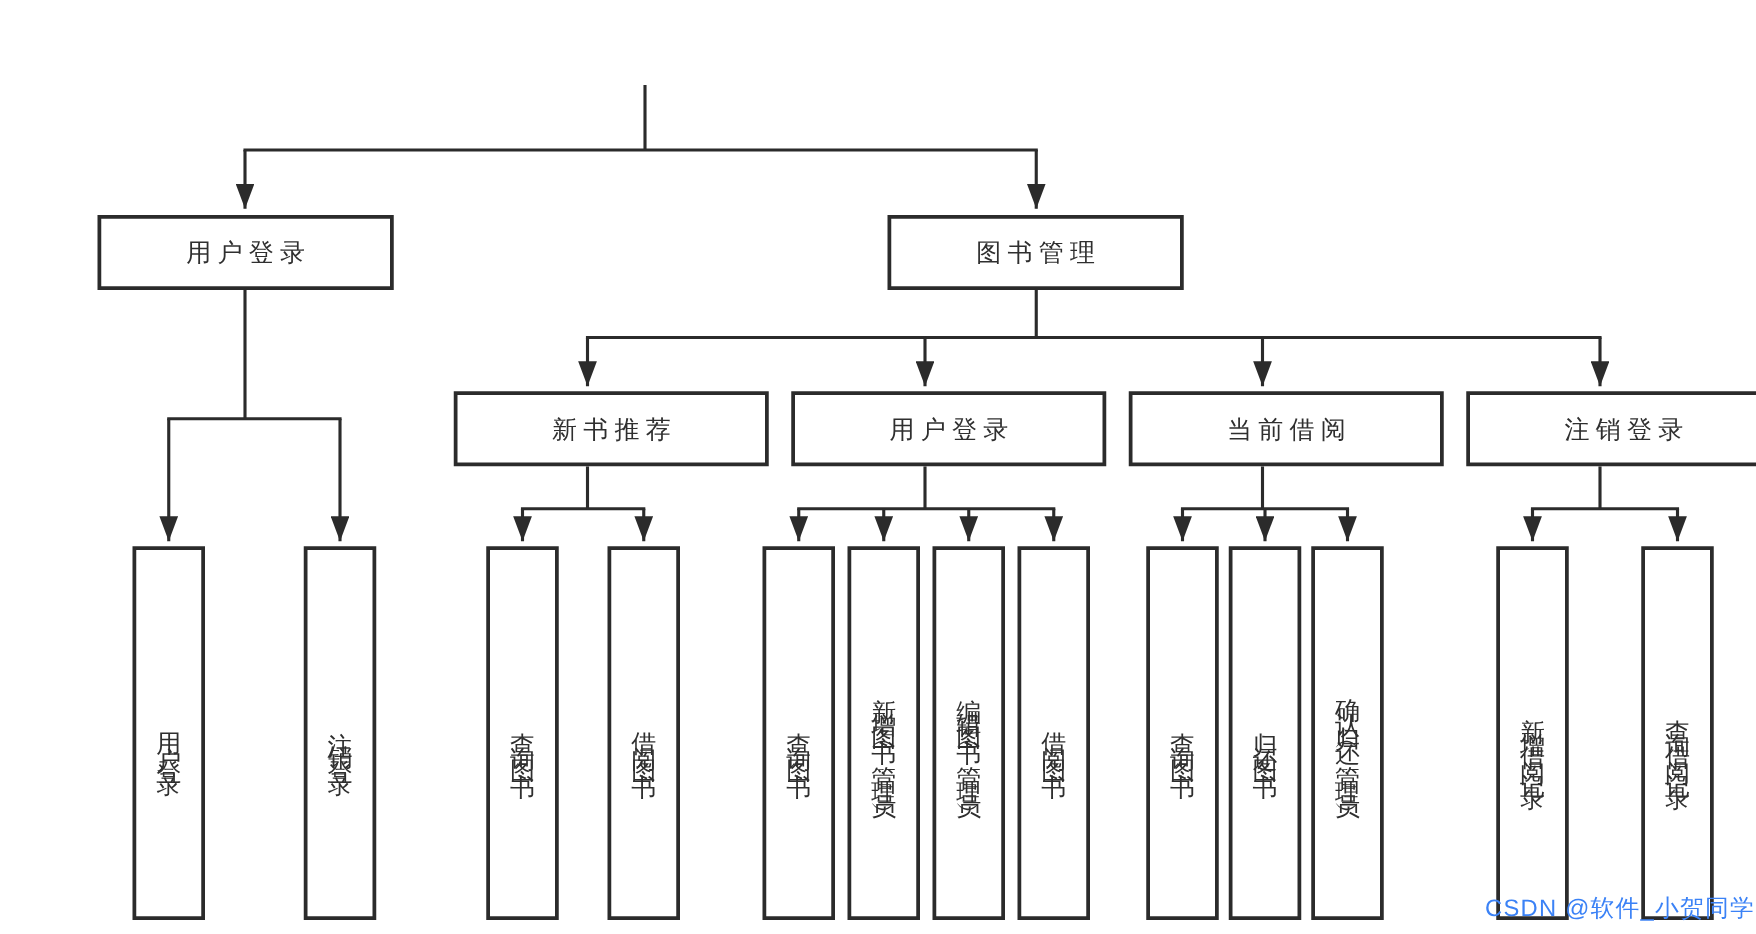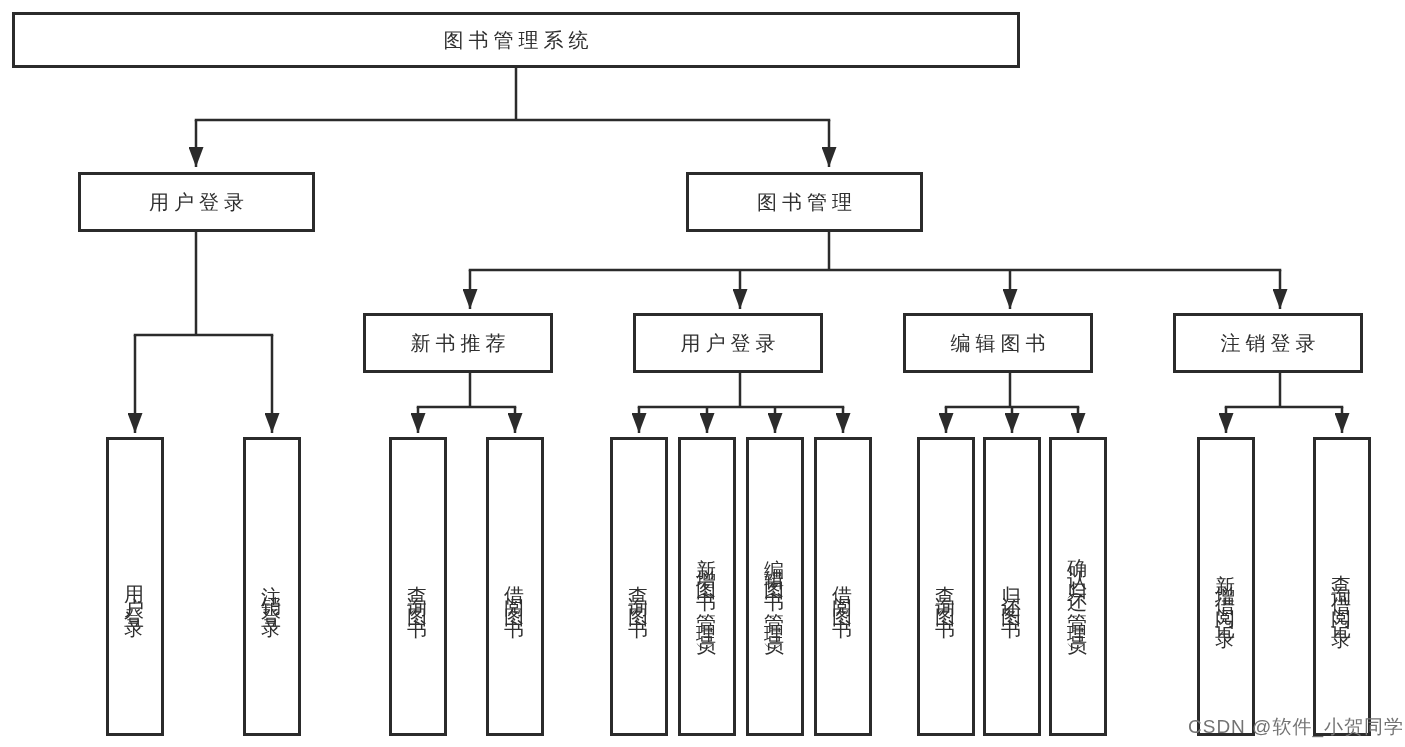--- a/index.html
+++ b/index.html
@@ -46,28 +46,28 @@
   .box.v span {
     writing-mode: vertical-rl;
     text-orientation: mixed;
     font-size: 20px;
     letter-spacing: 11px;
     margin-bottom: -11px; 
     white-space: nowrap;
   }
   .root-box   { left: 12px;  top: 12px;  width: 1008px; height: 56px; }
   .lvl2       { top: 172px; height: 60px; width: 237px; }
-  .lvl3       { top: 313px; height: 60px; width: 190px; }
+  .lvl3       { top: 313px; height: 60px; width: 252px; }
   .watermark {
     position: absolute;
     left: 1188px;
     top: 714px;
     font-size: 19px;
     letter-spacing: 1px;
-    color: #737373;
+    color: #3b82f6;
     z-index: 5;
     white-space: nowrap;
   }
 </style>
 </head>
 <body>
 
 <div class="stage">
 
   <svg class="connectors" width="1405" height="747" viewBox="0 0 1405 747">
@@ -113,39 +113,36 @@
       <path d="M1012,407 V433" marker-end="url(#arw)"></path>
       <path d="M1078,407 V433" marker-end="url(#arw)"></path>
 
       <path d="M1280,373 V407"></path>
       <path d="M1224.75,407 H1343.25"></path>
       <path d="M1226,407 V433" marker-end="url(#arw)"></path>
       <path d="M1342,407 V433" marker-end="url(#arw)"></path>
     </g>
   </svg>
 
-  <div class="box h root-box">
-    <span>图书管理系统</span>
-  </div>
 
   <div class="box h lvl2" style="left:78px">
     <span>用户登录</span>
   </div>
-  <div class="box h lvl2" style="left:686px">
+  <div class="box h lvl2" style="left:710px">
     <span>图书管理</span>
   </div>
 
   <div class="box h lvl3" style="left:363px">
     <span>新书推荐</span>
   </div>
   <div class="box h lvl3" style="left:633px">
     <span>用户登录</span>
   </div>
   <div class="box h lvl3" style="left:903px">
-    <span>编辑图书</span>
+    <span>当前借阅</span>
   </div>
   <div class="box h lvl3" style="left:1173px">
     <span>注销登录</span>
   </div>
 
   <div class="box v" style="left:106px">
     <span>用户登录</span>
   </div>
   <div class="box v" style="left:243px">
     <span>注销登录</span>

